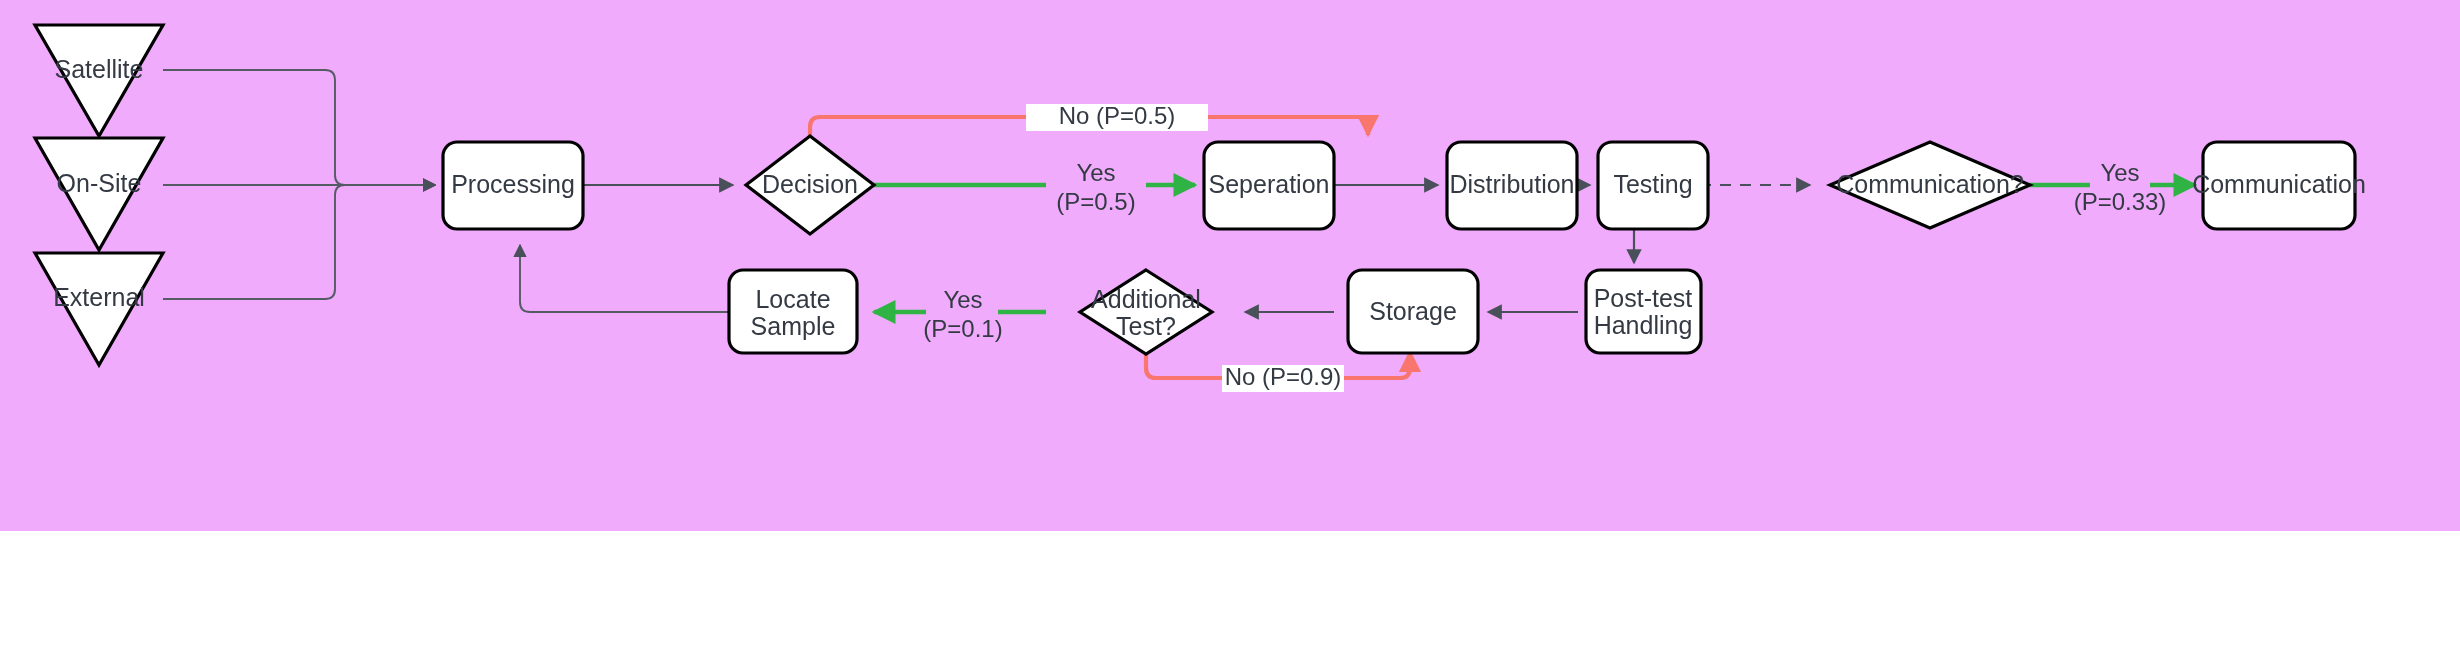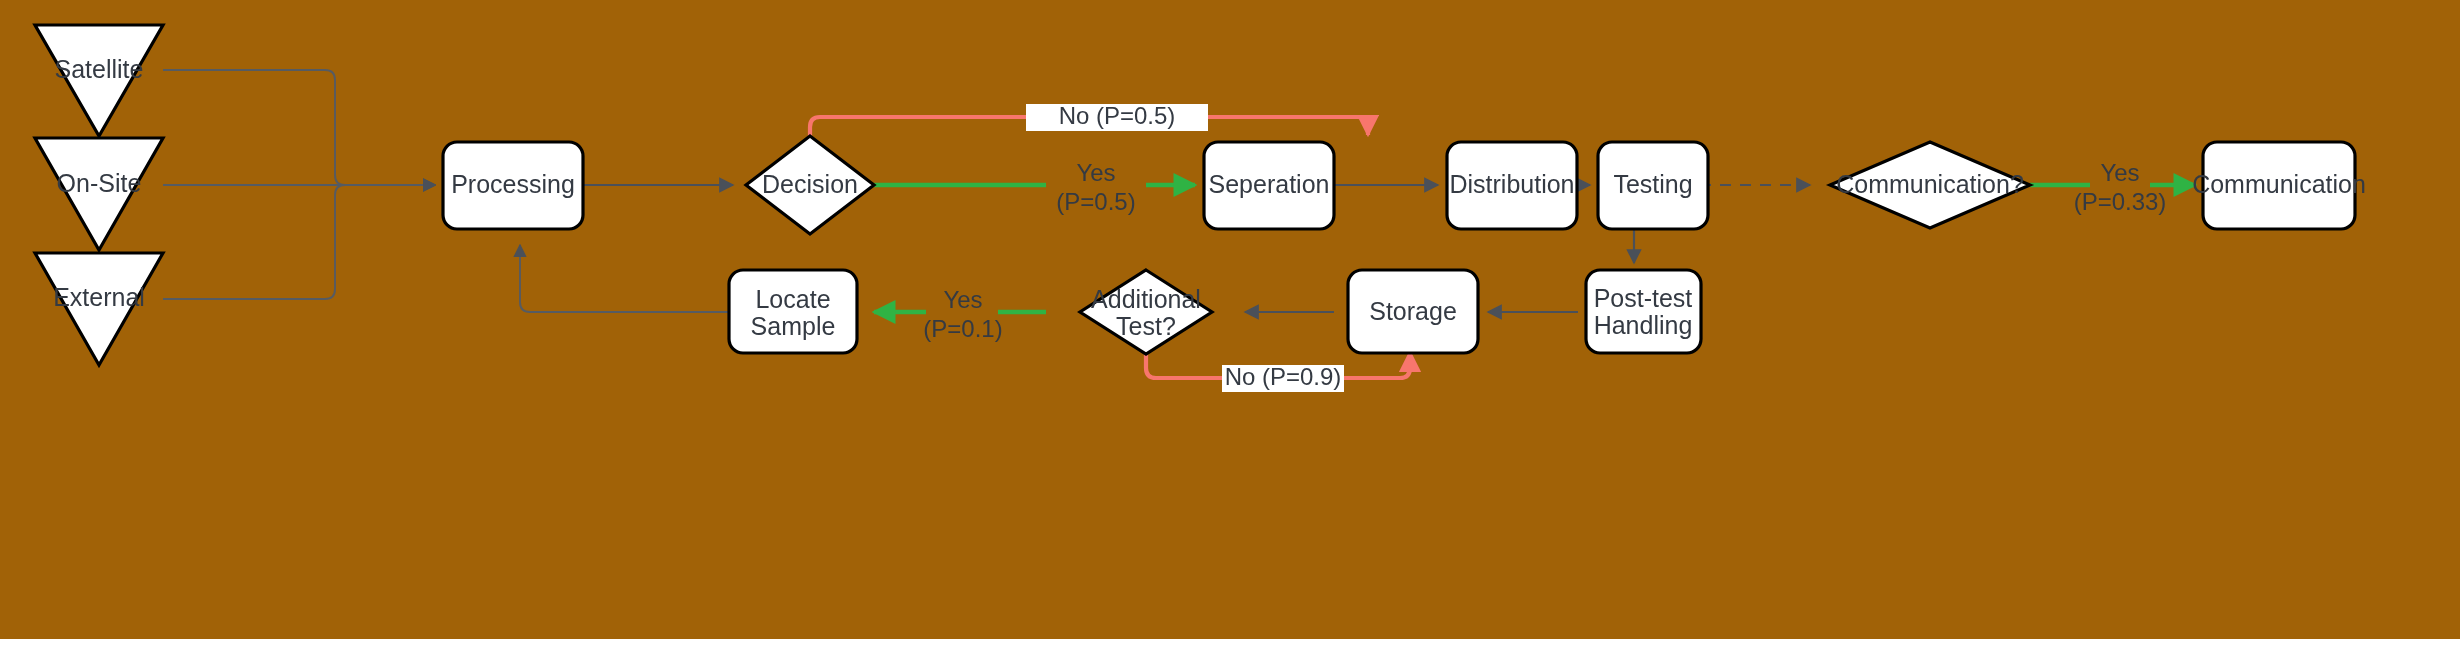--- a/index.html
+++ b/index.html
@@ -9,22 +9,22 @@
   }
   body {
     width: 2460px;
     height: 645px;
     font-family: "Liberation Sans", sans-serif;
     overflow: hidden;
   }
   #diagram-root {
     position: relative;
     width: 2460px;
-    height: 639px;
-    background: #a16207;
+    height: 531px;
+    background: #f0abfc;
     text-align: center;
   }
   svg#flowchart {
     display: block;
     width: 2460px;
     height: 645px;
   }
   .node-shape {
     fill: #ffffff;
     stroke: #000000;

